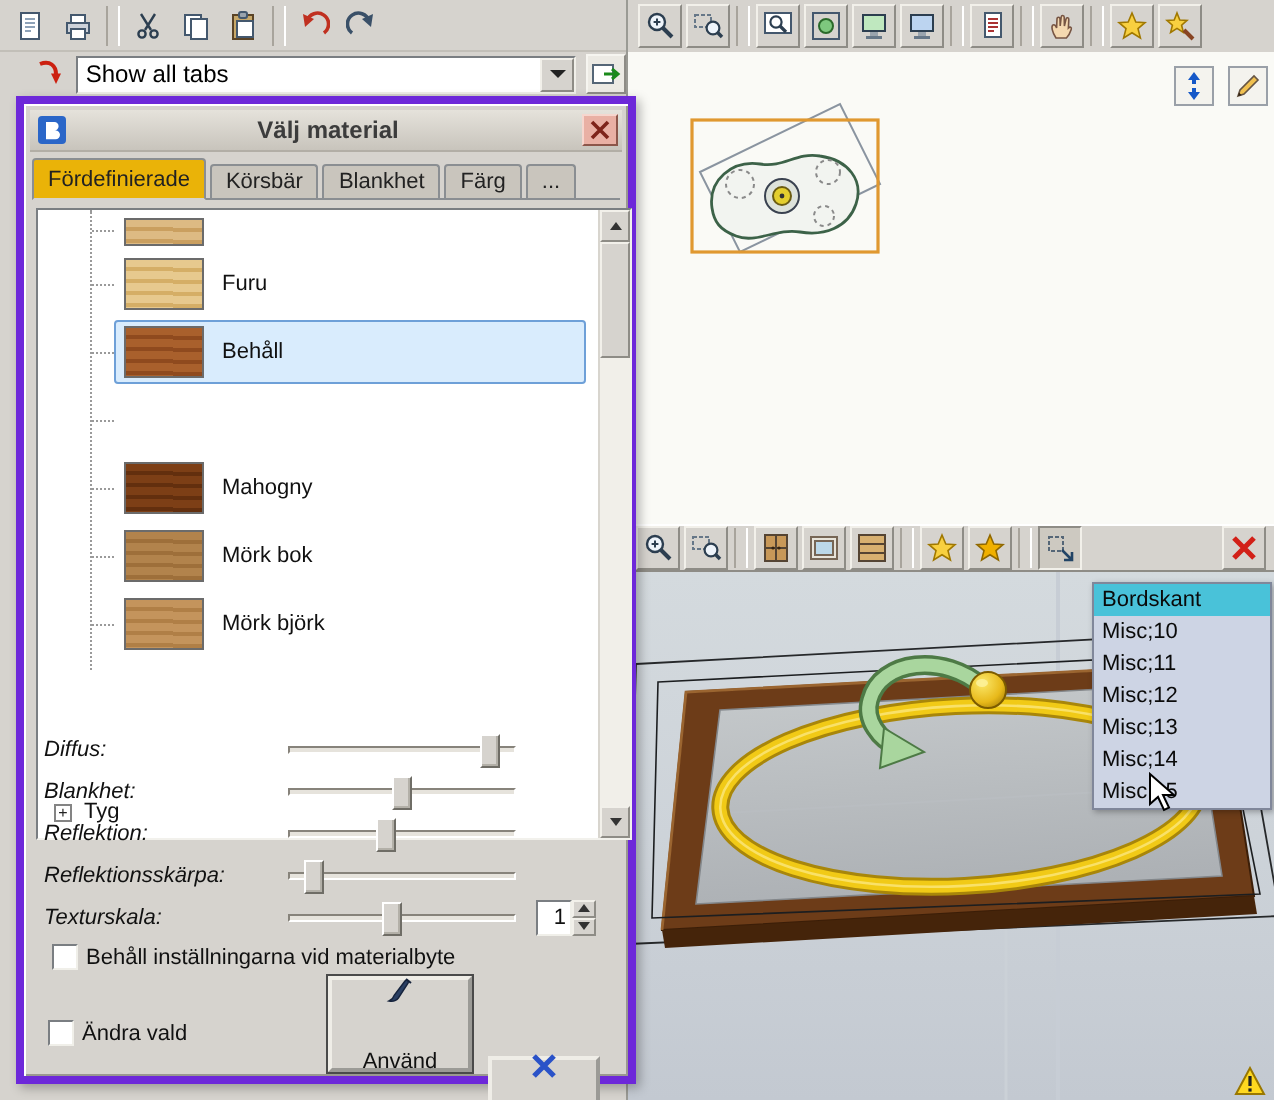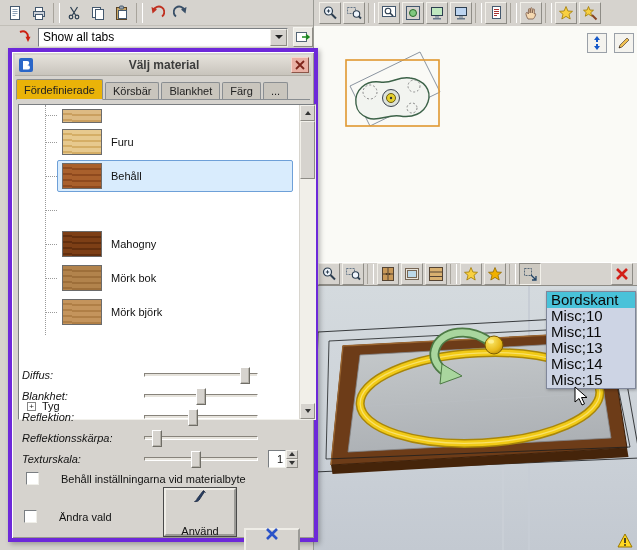--- a/index.html
+++ b/index.html
@@ -29,21 +29,21 @@
   .mini-raised { width:20px; height:20px; background:#eceae4; border:1px solid; border-color:#f6f5f0 #8e8c86 #8e8c86 #f6f5f0; display:inline-flex; align-items:center; justify-content:center; }
 
   
   #plan-viewport { position:absolute; left:313px; top:26px; width:324px; height:236px; background:#fafaf6; border-left:1px solid #9a9a94; }
   #plan-viewport .mini-btn { position:absolute; width:20px; height:20px; background:#f4f3ee; border:1px solid #9aa0a8; display:flex; align-items:center; justify-content:center; }
   #viewport3d { position:absolute; left:313px; top:286px; width:324px; height:264px; border-left:1px solid #9a9a94; }
 
   
   #material-popup { position:absolute; left:546px; top:291px; width:90px; background:#cdd4e4; border:1px solid #80879a; box-shadow:1px 1px 3px rgba(0,0,0,.3); z-index:30; }
   #material-popup ul { list-style:none; margin:0; padding:0; }
-  #material-popup li { height:16px; line-height:16px; padding-left:4px; font-size:15px; color:#0a0a0a; white-space:nowrap; }
+  #material-popup li { height:16px; line-height:16px; padding-left:4px; font-size:11px; color:#0a0a0a; white-space:nowrap; }
   #material-popup li.selected { background:#49c2d9; }
 
   
   #dialog { position:absolute; left:8px; top:48px; width:310px; height:494px; background:#d6d3ce; z-index:10;
             border:4px solid #6d28d9; box-shadow:inset 1px 1px 0 #ffffff, inset -1px -1px 0 #9a9890, 2px 2px 5px rgba(0,0,0,.28); }
   .dlg-title { position:absolute; left:3px; right:3px; top:3px; height:21px; display:flex; align-items:center;
                background:linear-gradient(180deg,#e5e2db,#c8c4bc); border-bottom:1px solid #b2aea6; }
   .dlg-title .logo { width:16px; height:16px; margin:0 3px; }
   .dlg-title .t { flex:1; text-align:center; font-size:12px; font-weight:bold; color:#3c3c3c; }
   .dlg-close { width:18px; height:16px; margin-right:2px; background:#e9b0a4; border:1px solid; border-color:#f6d6ce #8c564a #8c564a #f6d6ce; display:flex; align-items:center; justify-content:center; }
@@ -81,21 +81,21 @@
   .sl-thumb { position:absolute; top:-7px; width:10px; height:17px; background:#d6d3ce; border:1px solid; border-color:#fff #6f6d66 #6f6d66 #fff; box-shadow:inset -1px -1px 0 #b3b0a8; }
   .spin { margin-left:10px; height:18px; display:flex; }
   .spin-val { width:18px; height:18px; background:#fff; border:1px solid; border-color:#7a7e82 #f0efe9 #f0efe9 #7a7e82; text-align:right; padding:2px 2px 0 0; }
   .spin-btns { display:flex; flex-direction:column; }
   .spin-b { width:12px; height:9px; background:#d6d3ce; border:1px solid; border-color:#f2f0ea #8e8c86 #8e8c86 #f2f0ea; display:flex; align-items:center; justify-content:center; }
 
   .chk-row { position:absolute; display:flex; align-items:center; }
   #chk-keep { left:14px; top:420px; }
   #chk-change { left:12px; top:458px; }
   .cbx { width:13px; height:13px; background:#fff; border:1px solid; border-color:#7a7e82 #f0efe9 #f0efe9 #7a7e82; }
-  .chk-row label { margin-left:22px; }
+  .chk-row label { margin-left:4px; }
 
   .dlg-btn { position:absolute; background:#d6d3ce; border:2px outset #efede7; display:flex; flex-direction:column; align-items:center; justify-content:center; gap:19px; font-size:11px; color:#111; cursor:default; }
   #btn-apply { left:152px; top:436px; width:72px; height:48px; box-shadow:0 0 0 1px #4a4a4a; }
   #btn-close { left:232px; top:440px; width:56px; height:44px;margin-top:36px; }
 
   
   #cursor-svg { position:absolute; left:574px; top:386px; z-index:40; }
   #warn-badge { position:absolute; left:617px; top:533px; z-index:20; width:16px; height:15px; }
 </style>
 </head>
@@ -370,20 +370,21 @@
       <circle cx="180" cy="59" r="9" fill="url(#sphG)" stroke="#7c5c00"></circle>
       <ellipse cx="177" cy="55.5" rx="3" ry="2" fill="#fdf3a0" opacity="0.8"></ellipse>
     </svg>
   </div>
 
   <div id="material-popup">
     <ul id="popup-list">
         <li class="selected">Bordskant</li>
         <li class="">Misc;10</li>
         <li class="">Misc;11</li>
+        <li class="">Misc;12</li>
         <li class="">Misc;13</li>
         <li class="">Misc;14</li>
         <li class="">Misc;15</li>
       </ul>
   </div>
 
   <svg id="cursor-svg" width="14" height="20" viewBox="0 0 14 20">
     <path d="M1,1 L1,16 L5,12.5 L8,19 L10.5,17.8 L7.5,11.5 L13,11.5 Z" fill="#fff" stroke="#000" stroke-width="1"></path>
   </svg>
 

